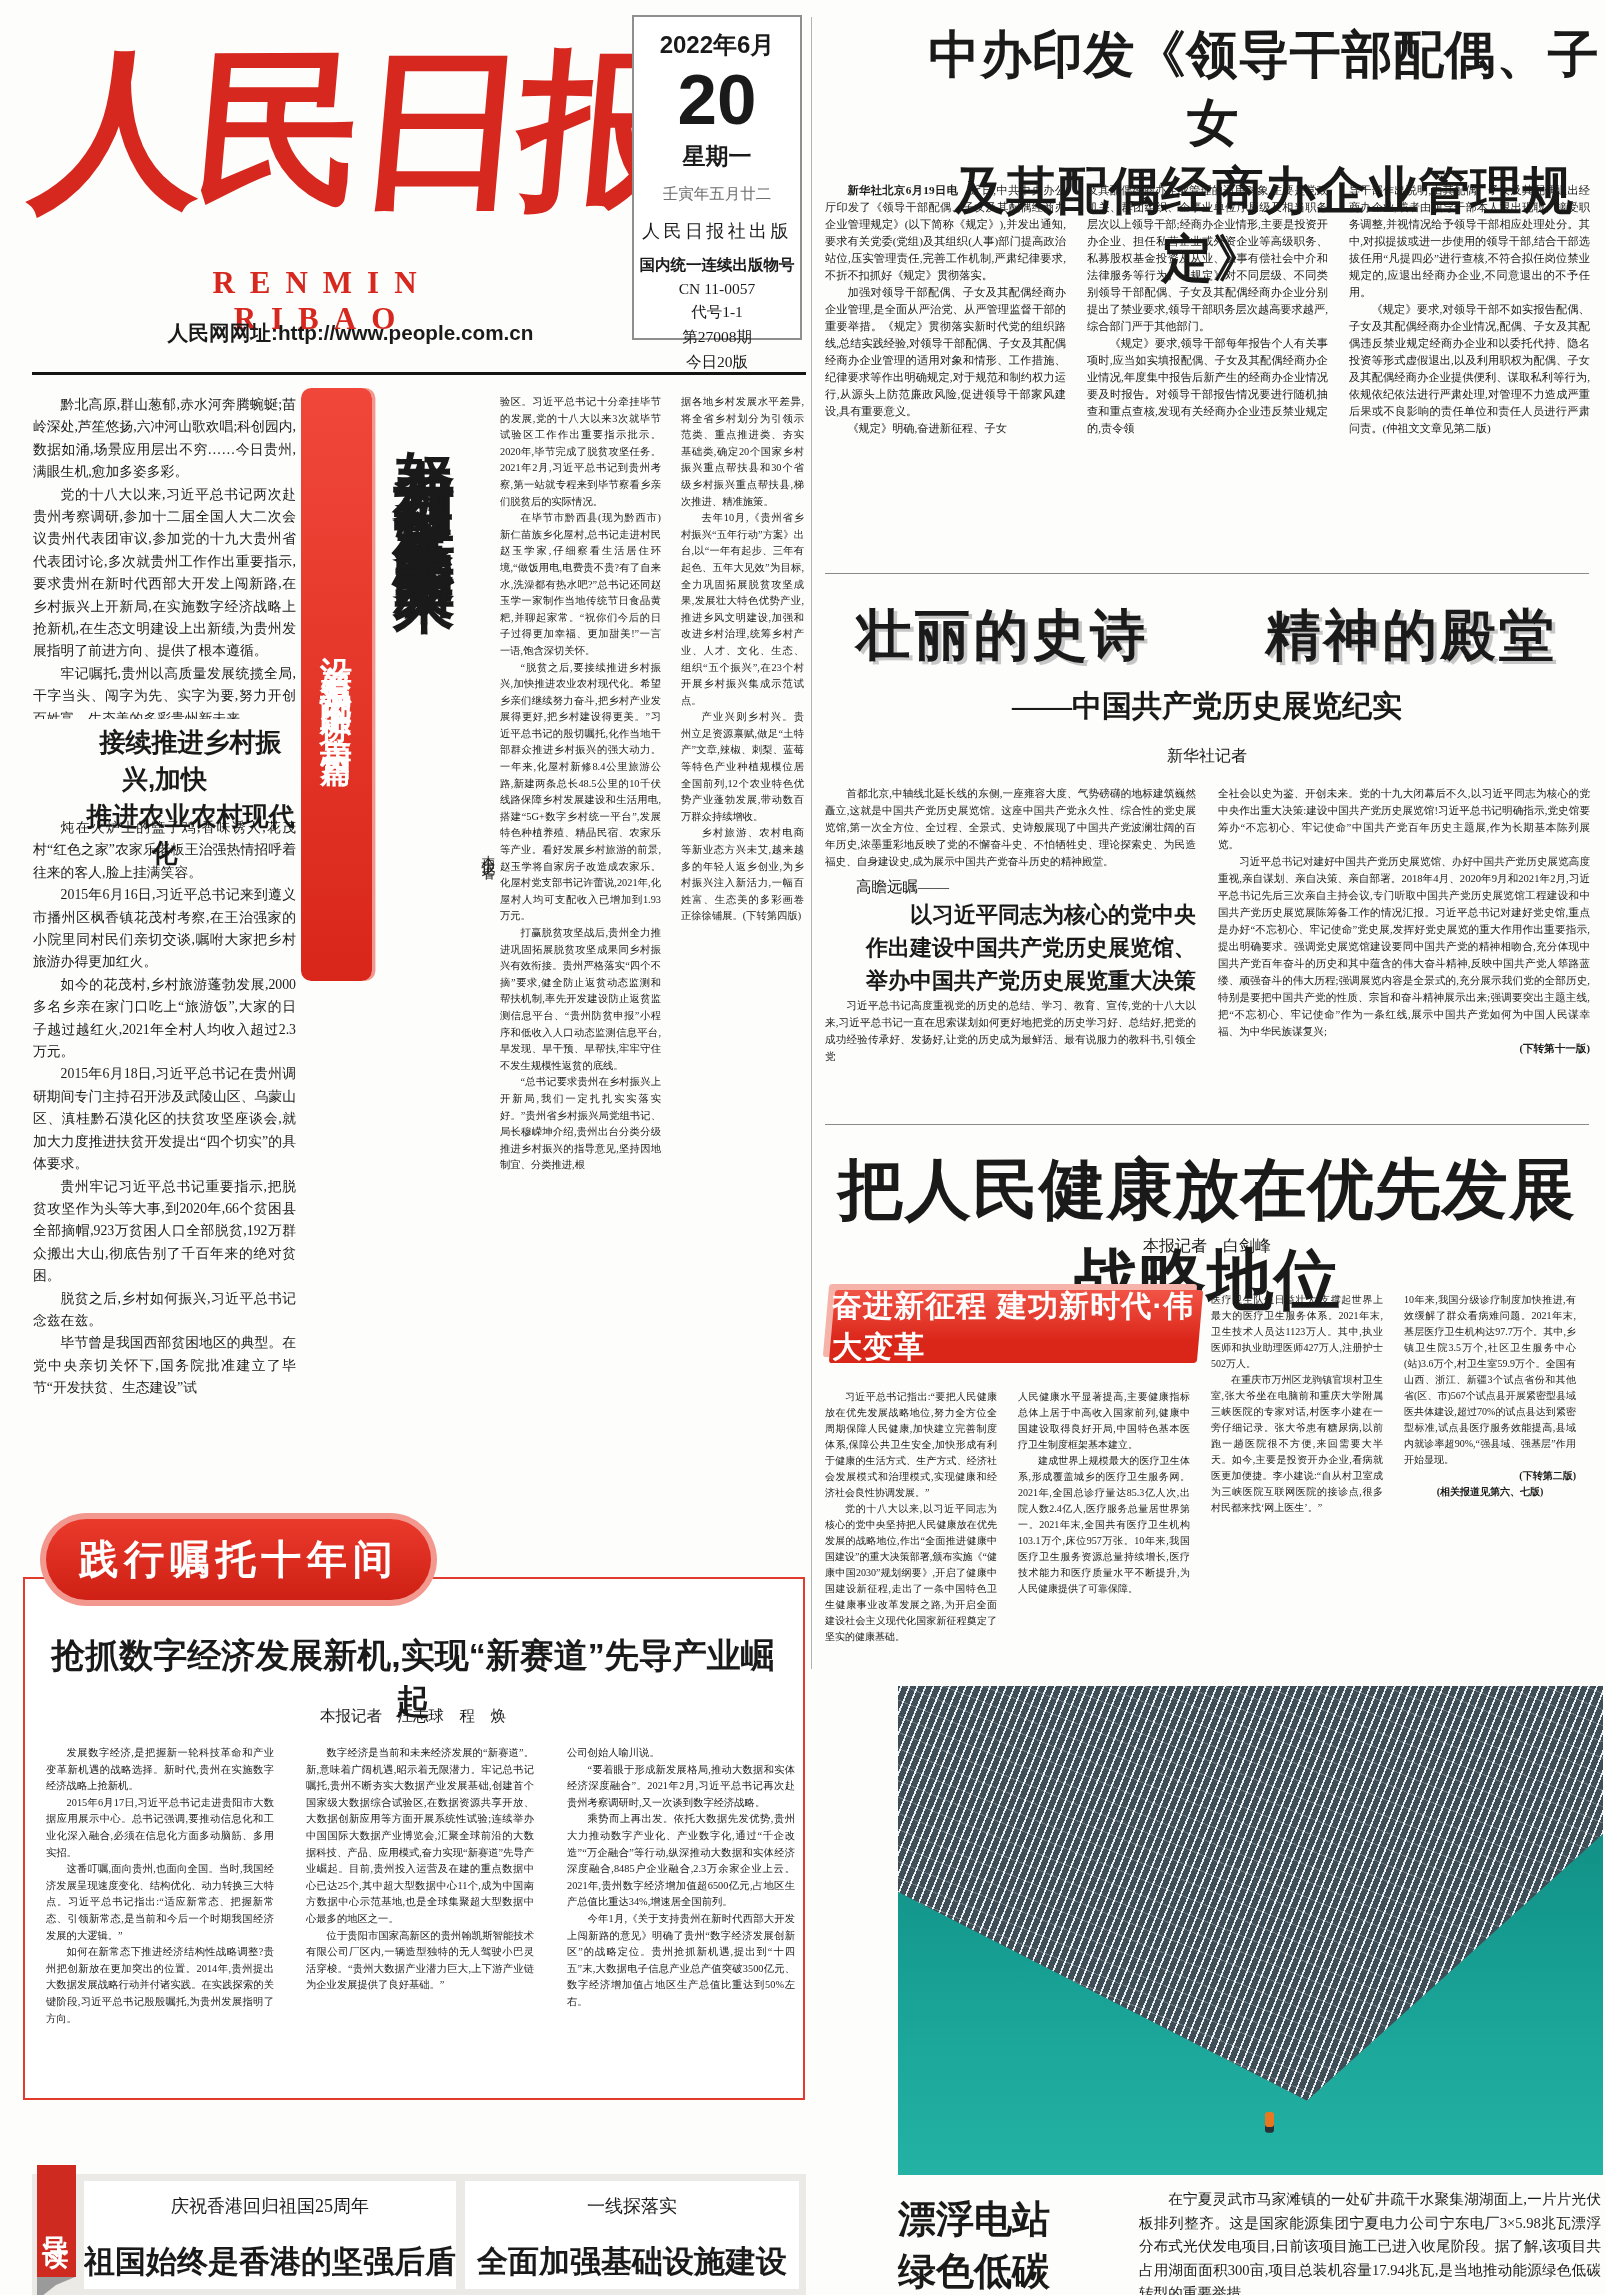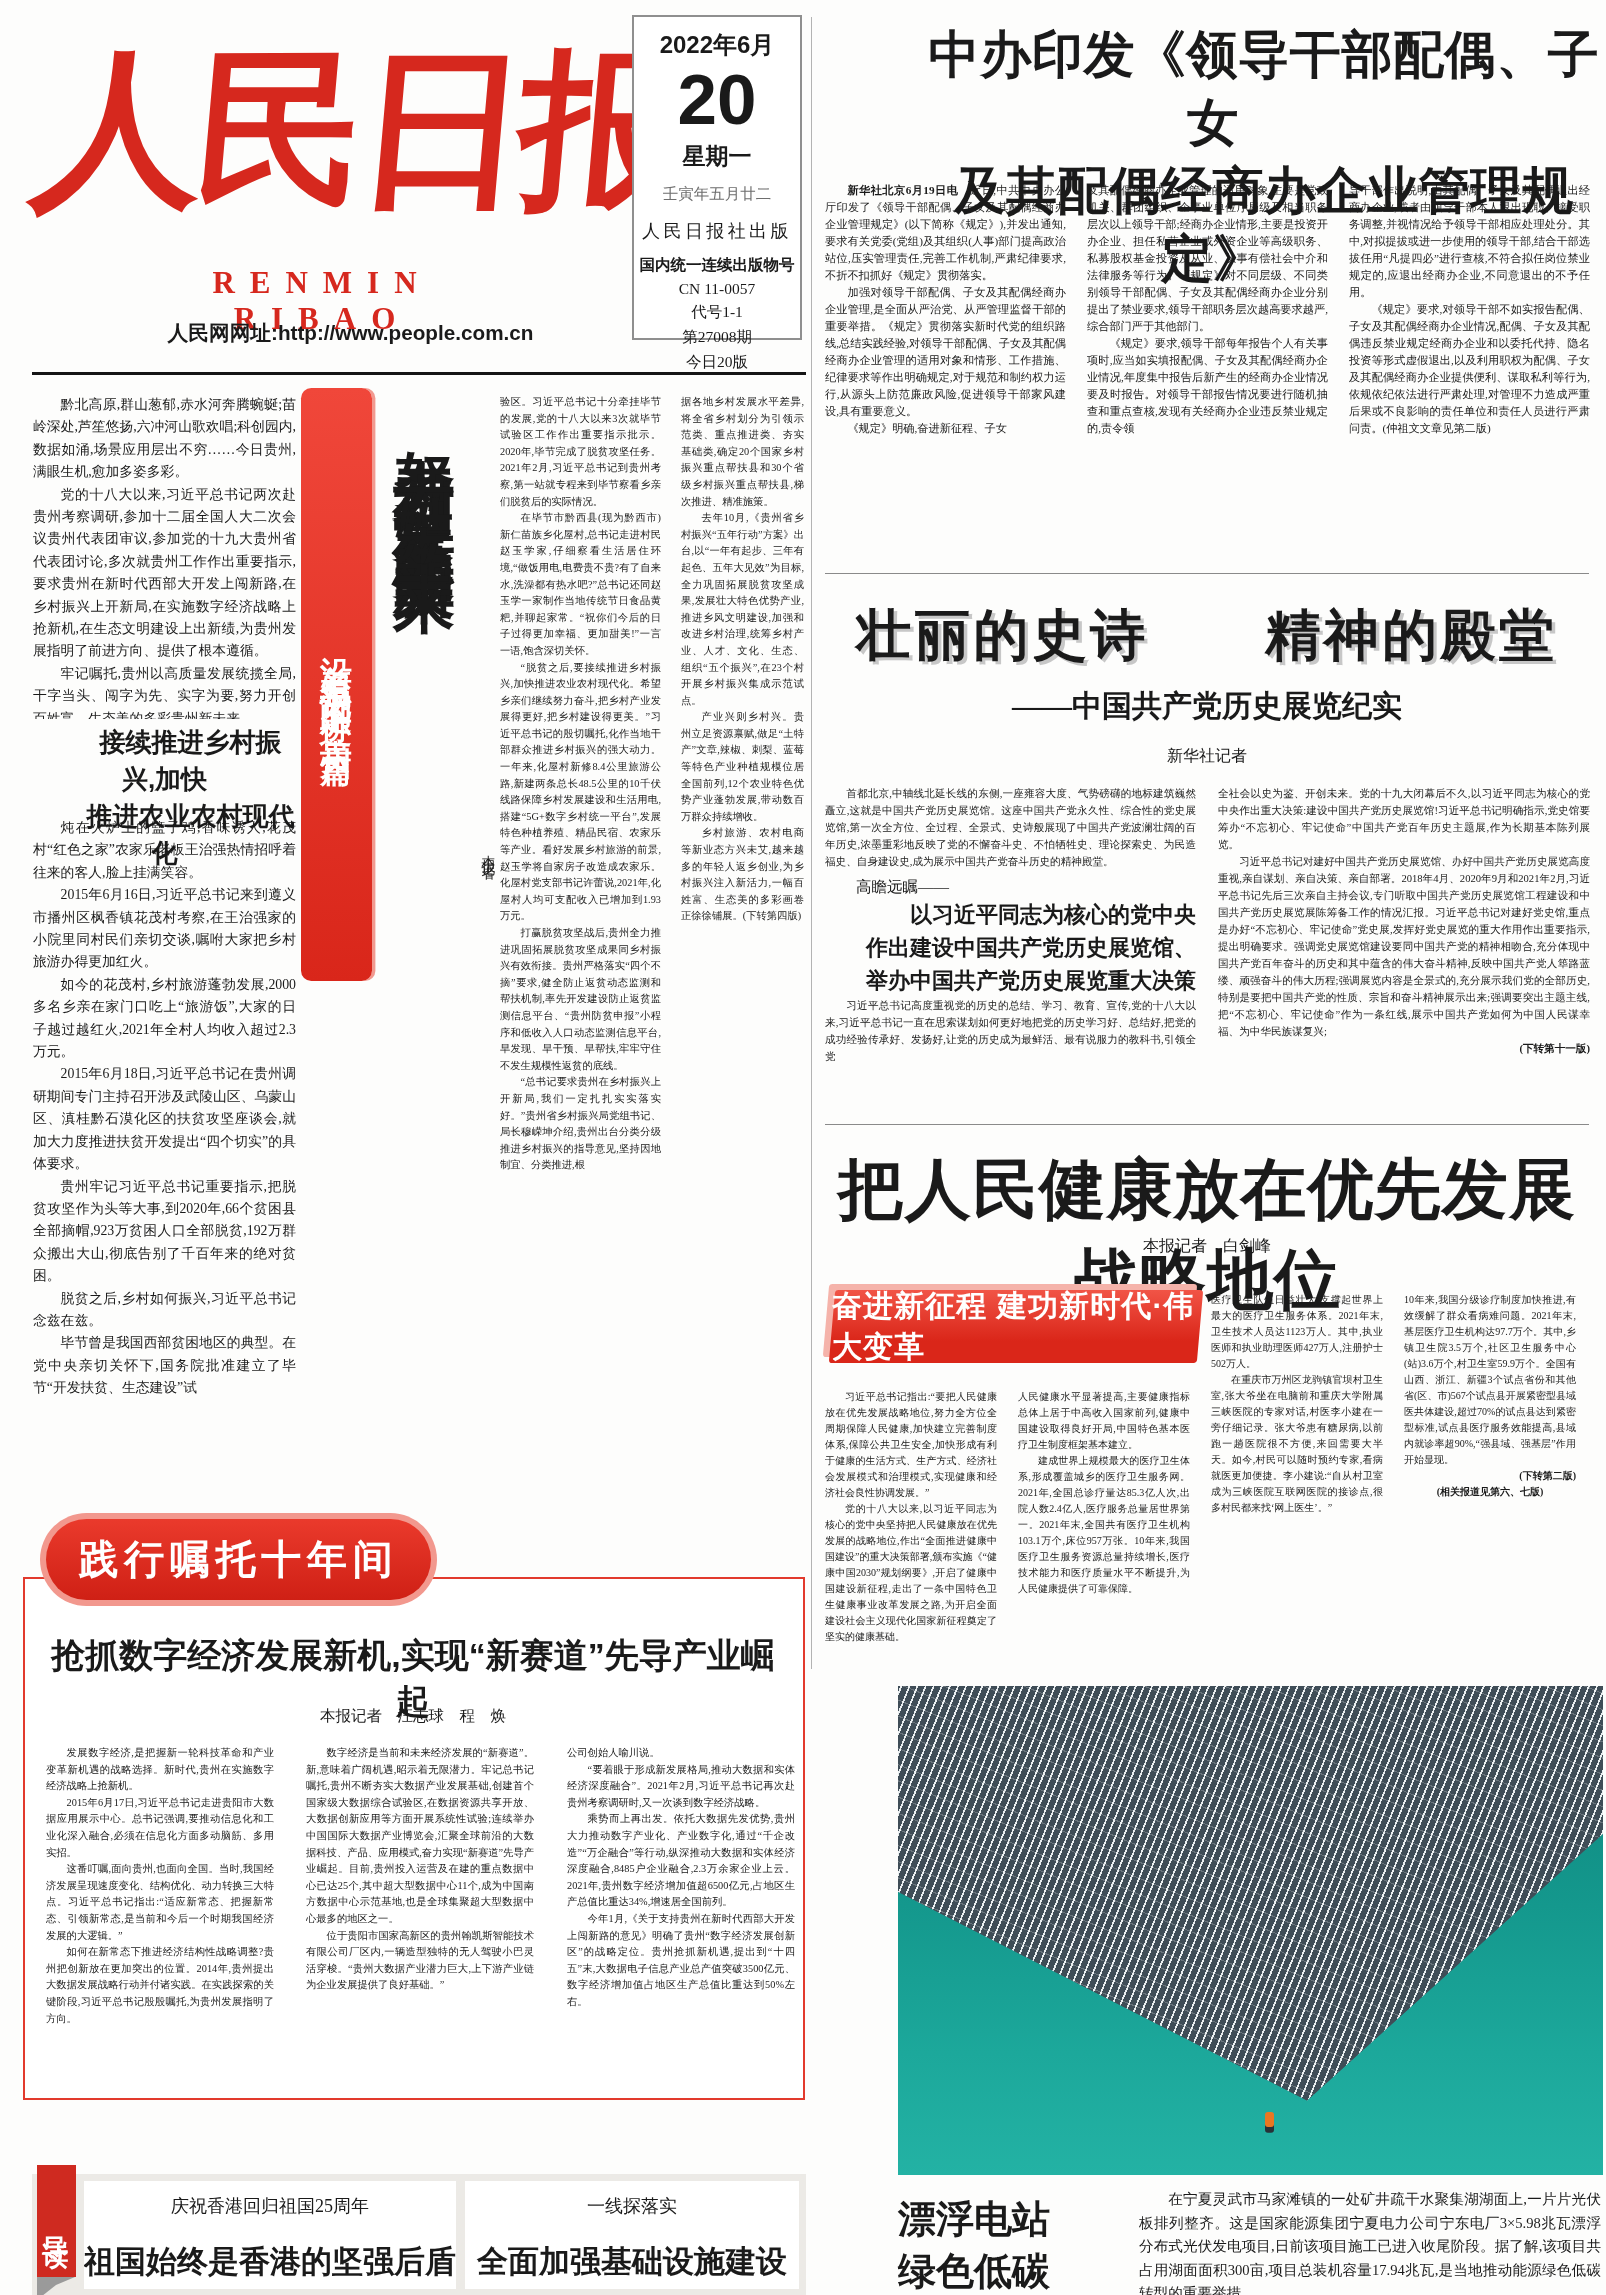--- a/index.html
+++ b/index.html
@@ -197,21 +197,21 @@
   <div class="abs col jt" style="left:825px;top:1389px;width:172px;height:282px;">
       <p>习近平总书记指出:“要把人民健康放在优先发展战略地位,努力全方位全周期保障人民健康,加快建立完善制度体系,保障公共卫生安全,加快形成有利于健康的生活方式、生产方式、经济社会发展模式和治理模式,实现健康和经济社会良性协调发展。”</p>
       <p>党的十八大以来,以习近平同志为核心的党中央坚持把人民健康放在优先发展的战略地位,作出“全面推进健康中国建设”的重大决策部署,颁布实施《“健康中国2030”规划纲要》,开启了健康中国建设新征程,走出了一条中国特色卫生健康事业改革发展之路,为开启全面建设社会主义现代化国家新征程奠定了坚实的健康基础。</p>
     </div>
   <div class="abs col jt cont" style="left:1018px;top:1389px;width:172px;height:282px;">
       <p>人民健康水平显著提高,主要健康指标总体上居于中高收入国家前列,健康中国建设取得良好开局,中国特色基本医疗卫生制度框架基本建立。</p>
       <p>建成世界上规模最大的医疗卫生体系,形成覆盖城乡的医疗卫生服务网。2021年,全国总诊疗量达85.3亿人次,出院人数2.4亿人,医疗服务总量居世界第一。2021年末,全国共有医疗卫生机构103.1万个,床位957万张。10年来,我国医疗卫生服务资源总量持续增长,医疗技术能力和医疗质量水平不断提升,为人民健康提供了可靠保障。</p>
     </div>
   <div class="abs col jt cont" style="left:1211px;top:1292px;width:172px;height:378px;">
       <p>医疗卫生队伍日益壮大,支撑起世界上最大的医疗卫生服务体系。2021年末,卫生技术人员达1123万人。其中,执业医师和执业助理医师427万人,注册护士502万人。</p>
-      <p>在重庆市万州区龙驹镇官坝村卫生室,张大爷坐在电脑前和重庆大学附属三峡医院的专家对话,村医李小建在一旁仔细记录。张大爷患有糖尿病,以前跑一趟医院很不方便,来回需要大半天。如今,村民可以随时预约专家,看病就医更加便捷。李小建说:“自从村卫室成为三峡医院互联网医院的接诊点,很多村民都来找‘网上医生’。”</p>
+      <p>在重庆市万州区龙驹镇官坝村卫生室,张大爷坐在电脑前和重庆大学附属三峡医院的专家对话,村医李小建在一旁仔细记录。张大爷患有糖尿病,以前跑一趟医院很不方便,来回需要大半天。如今,主要是投资开办企业,看病就医更加便捷。李小建说:“自从村卫室成为三峡医院互联网医院的接诊点,很多村民都来找‘网上医生’。”</p>
     </div>
   <div class="abs col jt cont" style="left:1404px;top:1292px;width:172px;height:378px;">
     <div>
         <p>10年来,我国分级诊疗制度加快推进,有效缓解了群众看病难问题。2021年末,基层医疗卫生机构达97.7万个。其中,乡镇卫生院3.5万个,社区卫生服务中心(站)3.6万个,村卫生室59.9万个。全国有山西、浙江、新疆3个试点省份和其他省(区、市)567个试点县开展紧密型县域医共体建设,超过70%的试点县达到紧密型标准,试点县医疗服务效能提高,县域内就诊率超90%,“强县域、强基层”作用开始显现。</p>
       </div>
     <p class="signoff">(下转第二版)</p>
     <p class="signoff2">(相关报道见第六、七版)</p>
   </div>
 
   <div class="abs" id="photo">

